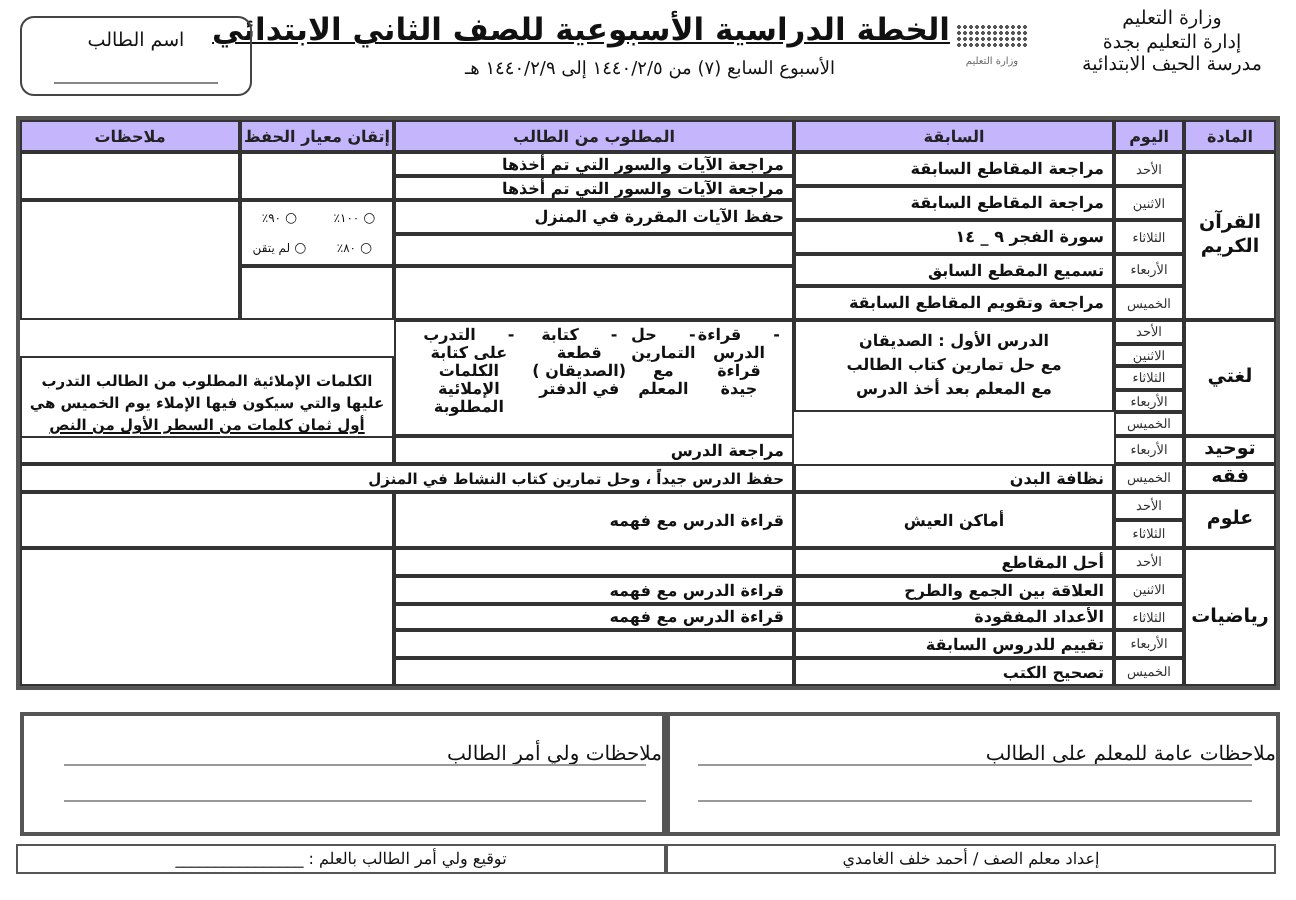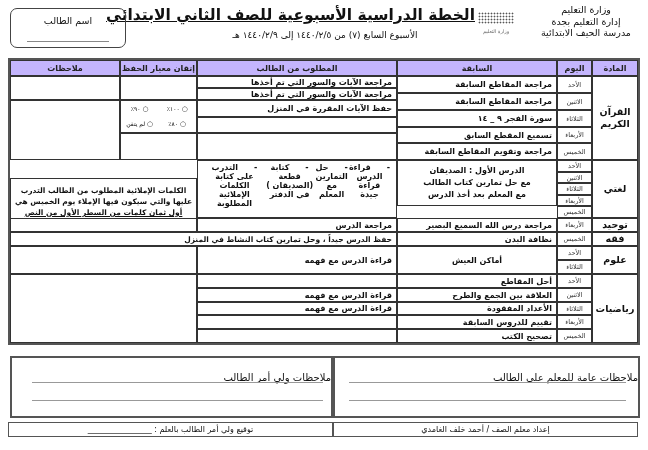--- a/index.html
+++ b/index.html
@@ -115,21 +115,20 @@
   </div>
   <div class="cell note-text" style="left:0;top:100px;width:187px;height:58px">
     <div>الكلمات الإملائية المطلوب من الطالب التدرب</div>
     <div>عليها والتي سيكون فيها الإملاء يوم الخميس هي</div>
     <div class="ul">أول ثمان كلمات من السطر الأول من النص</div>
     <div>(صفحة ٦١ )</div>
   </div>
 
   <div class="cell subj" style="left:582px;top:158px;width:46px;height:14px">توحيد</div>
   <div class="cell day" style="left:547px;top:158px;width:35px;height:14px">الأربعاء</div>
-  <div class="cell left-al bold" style="left:387px;top:158px;width:160px;height:14px">مراجعة درس الله السميع البصير</div>
   <div class="cell left-al bold" style="left:187px;top:158px;width:200px;height:14px">مراجعة الدرس</div>
   <div class="cell" style="left:0;top:158px;width:187px;height:14px"></div>
 
   <div class="cell subj" style="left:582px;top:172px;width:46px;height:14px">فقه</div>
   <div class="cell day" style="left:547px;top:172px;width:35px;height:14px">الخميس</div>
   <div class="cell left-al bold" style="left:387px;top:172px;width:160px;height:14px">نظافة البدن</div>
   <div class="cell left-al bold" style="left:0;top:172px;width:387px;height:14px;font-size:7.5px">حفظ الدرس جيداً ، وحل تمارين كتاب النشاط في المنزل</div>
 
   <div class="cell subj" style="left:582px;top:186px;width:46px;height:28px">علوم</div>
   <div class="cell day" style="left:547px;top:186px;width:35px;height:14px">الأحد</div>

